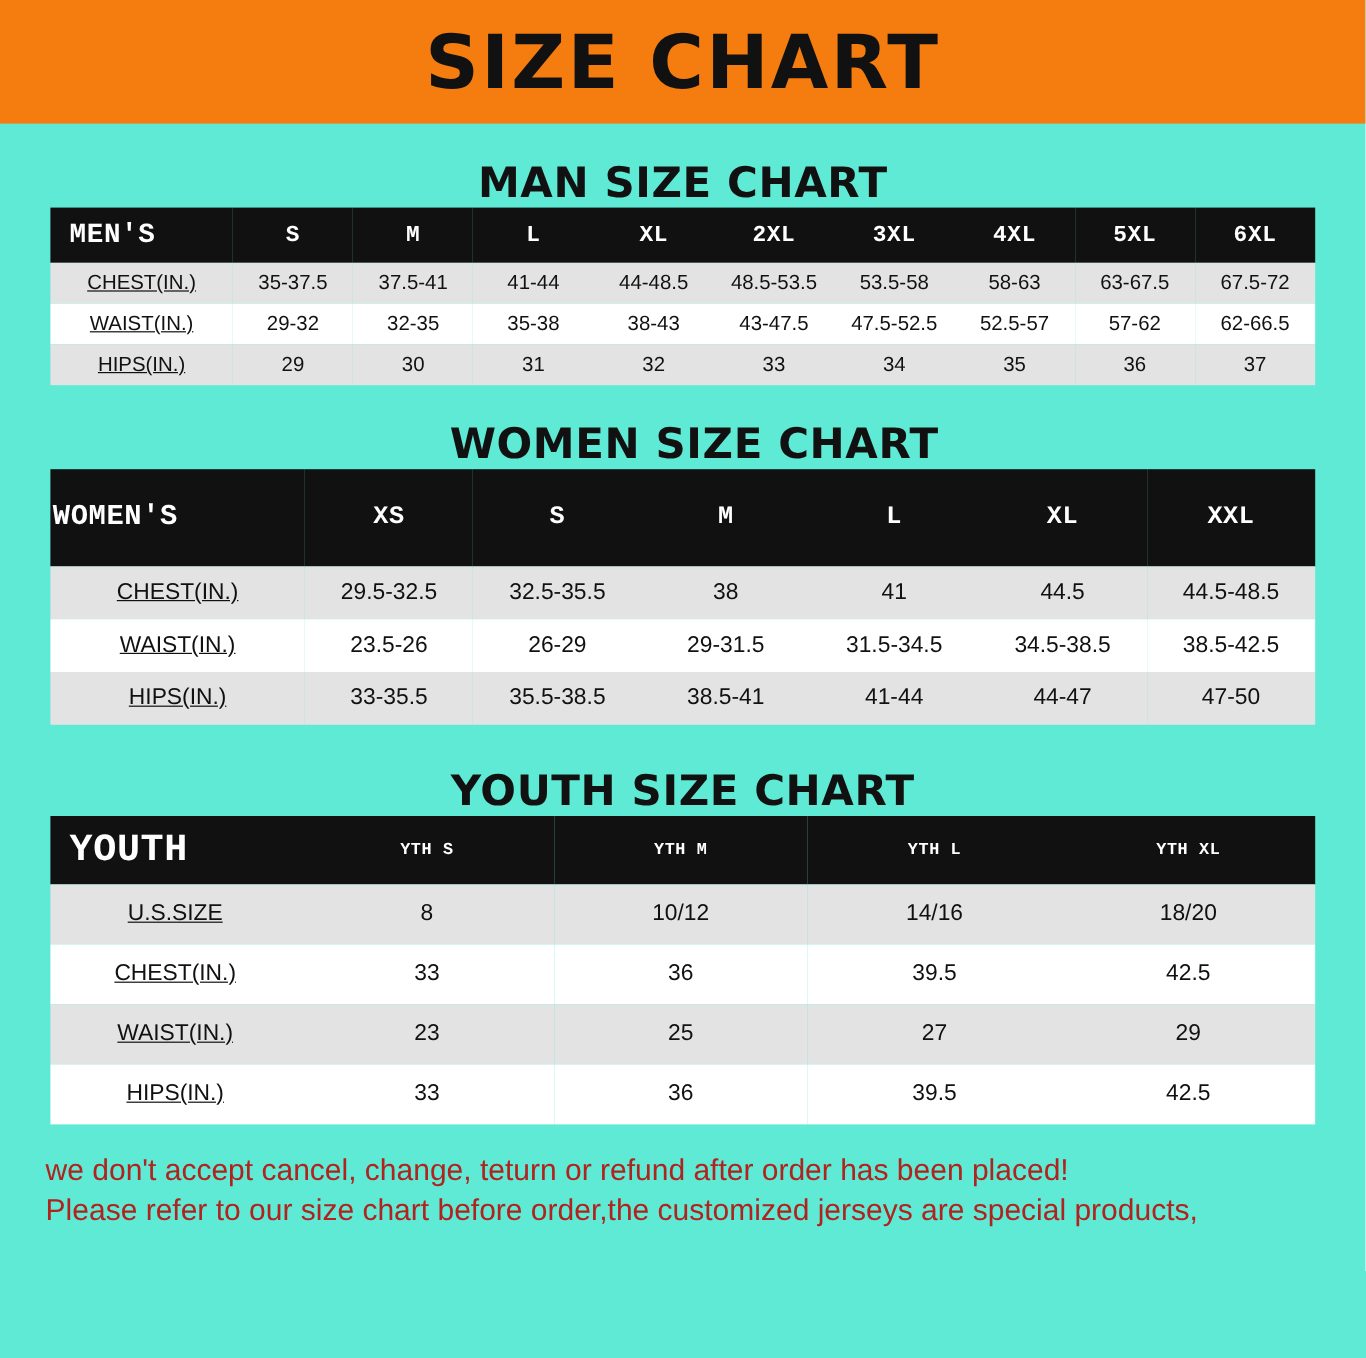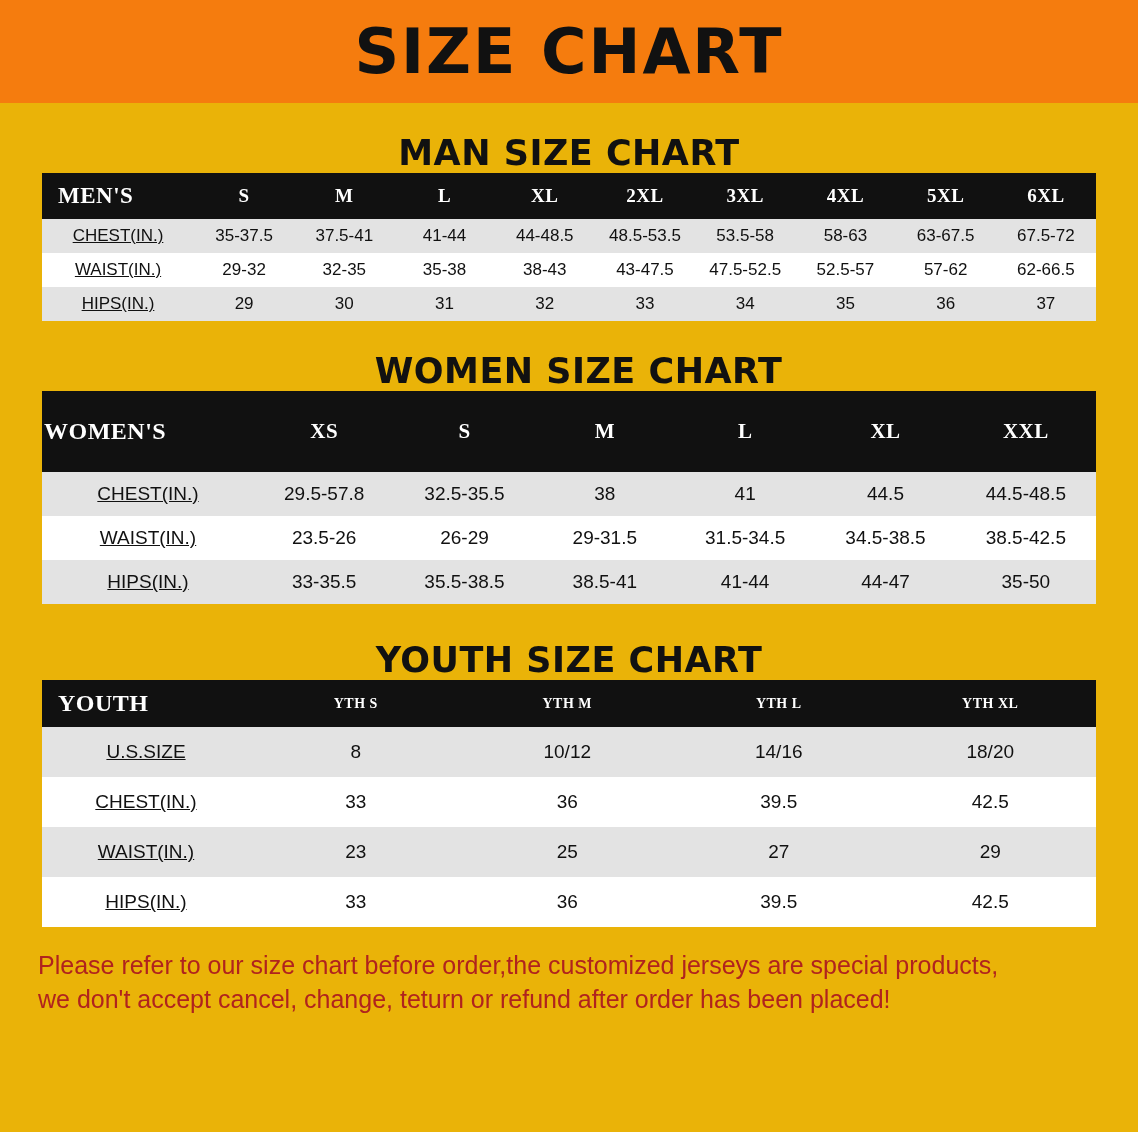--- a/index.html
+++ b/index.html
@@ -12,21 +12,21 @@
     width: 1138px;
     height: 1132px;
     font-family: "Liberation Sans", sans-serif;
     color: #111111;
     overflow: hidden;
   }
   .page {
     width: 1138px;
     height: 1132px;
     position: relative;
-    background: #eab308;
+    background: #5eead4;
   }
 
   
   .banner {
     background: #F57C0E;
     height: 103px;
     display: flex;
     align-items: center;
     justify-content: center;
   }
@@ -57,21 +57,21 @@
     padding: 0 42px;
   }
   table {
     width: 100%;
     border-collapse: collapse;
     table-layout: fixed;
   }
   thead th {
     background: #111111;
     color: #ffffff;
-    font-family: Liberation Serif, serif;
+    font-family: Liberation Mono, monospace;
     font-weight: 700;
     font-size: 19px;
     letter-spacing: 0.5px;
     padding: 10px 2px;
     text-align: center;
     white-space: nowrap;
   }
   thead th.rowhead {
     text-align: left;
     padding-left: 16px;
@@ -93,21 +93,21 @@
   tbody tr.shade td { background: #e3e3e3; }
   tbody tr.plain td { background: #ffffff; }
 
   
   .men-tbl col.c0 { width: 152px; }
   
   .women-tbl col.c0 { width: 212px; }
   
   .youth-tbl col.c0 { width: 208px; }
   .youth-tbl thead th { font-size: 14px; }
-  .youth-tbl thead th.rowhead { font-size: 24px; }
+  .youth-tbl thead th.rowhead { font-size: 32px; }
   .youth-tbl tbody td { font-size: 19px; padding: 14px 0; }
 
   .women-tbl thead th { font-size: 21px; padding: 27px 2px; }
   .women-tbl thead th.rowhead { font-size: 24px; }
   .women-tbl tbody td { font-size: 19px; padding: 11px 2px; }
 
   .men-tbl thead th.rowhead { font-size: 23px; }
 
   
   .note {
@@ -219,21 +219,21 @@
           <th>S</th>
           <th>M</th>
           <th>L</th>
           <th>XL</th>
           <th>XXL</th>
         </tr>
       </thead>
       <tbody>
         <tr class="shade">
           <td class="rowlabel">CHEST(IN.)</td>
-          <td>29.5-57.8</td>
+          <td>29.5-32.5</td>
           <td>32.5-35.5</td>
           <td>38</td>
           <td>41</td>
           <td>44.5</td>
           <td>44.5-48.5</td>
         </tr>
         <tr class="plain">
           <td class="rowlabel">WAIST(IN.)</td>
           <td>23.5-26</td>
           <td>26-29</td>
@@ -242,21 +242,21 @@
           <td>34.5-38.5</td>
           <td>38.5-42.5</td>
         </tr>
         <tr class="shade">
           <td class="rowlabel">HIPS(IN.)</td>
           <td>33-35.5</td>
           <td>35.5-38.5</td>
           <td>38.5-41</td>
           <td>41-44</td>
           <td>44-47</td>
-          <td>35-50</td>
+          <td>47-50</td>
         </tr>
       </tbody>
     </table>
   </div>
 
   <div class="section-title title-youth">YOUTH SIZE CHART</div>
   <div class="tbl-wrap">
     <table class="youth-tbl">
       <colgroup>
         <col class="c0">
@@ -301,17 +301,17 @@
           <td>33</td>
           <td>36</td>
           <td>39.5</td>
           <td>42.5</td>
         </tr>
       </tbody>
     </table>
   </div>
 
   <div class="note">
+    <span>we don't accept cancel, change, teturn or refund after order has been placed!</span>
     <span>Please refer to our size chart before order,the customized jerseys are special products,</span>
-    <span>we don't accept cancel, change, teturn or refund after order has been placed!</span>
   </div>
 
 </div>
 
 </body></html>

